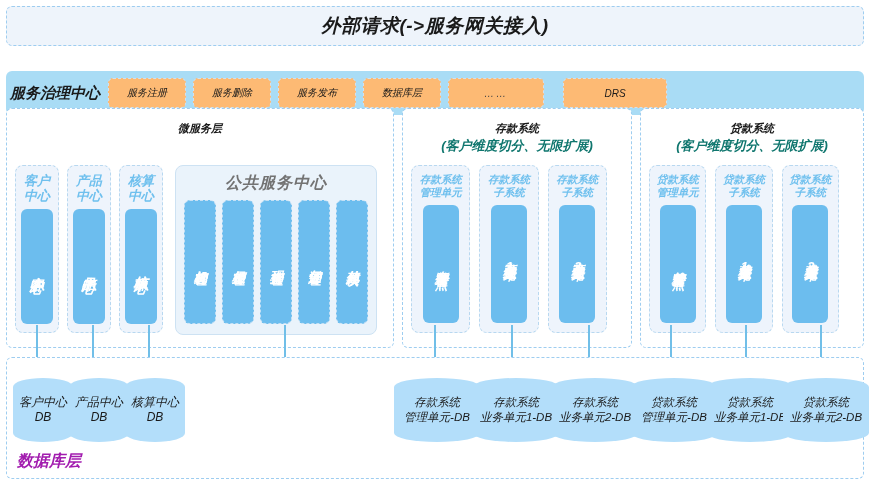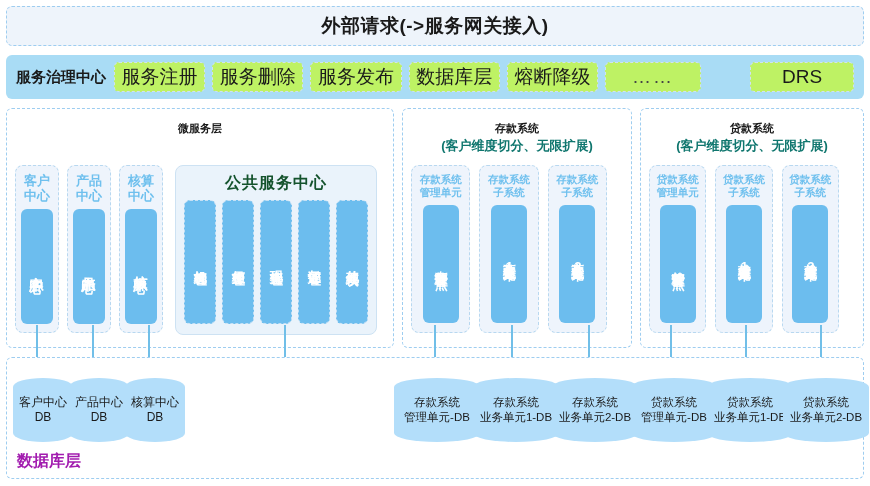--- a/index.html
+++ b/index.html
@@ -4,62 +4,62 @@
 <style>
   html,body{margin:0;padding:0;}
   body{
     width:870px;height:486px;
     background:#ffffff;
     font-family:"Liberation Sans","DejaVu Sans",sans-serif;
     color:#333;
     overflow:hidden;
     position:relative;
   }
-  .canvas{position:relative;width:830px;height:486px;}
+  .canvas{position:relative;width:830px;height:486px;font-style:italic;}
 
   
   .ext-banner{
     position:absolute;left:6px;top:6px;width:858px;height:40px;
     background:#eef4fb;
     border:1px dashed #9ecdf0;
     border-radius:6px;
     display:flex;align-items:center;justify-content:center;
     box-sizing:border-box;
   }
   .ext-banner .txt{
     font-size:19px;font-weight:bold;color:#1a1a1a;letter-spacing:.5px;
   }
 
   
   .gov-bar{
-    position:absolute;left:6px;top:55px;width:858px;height:44px;
+    position:absolute;left:6px;top:71px;width:858px;height:44px;
     background:#a9dcf5;
     border-radius:6px;
     display:flex;align-items:center;
     box-sizing:border-box;
-    padding:0 10px;
+    padding:0 4px;
   }
   .gov-title{
     font-size:15px;font-weight:bold;color:#1a1a1a;
     margin-right:8px;white-space:nowrap;
   }
   .gov-btn{
     height:30px;min-width:78px;
-    background:#bef264;
+    background:#fdba74;
     border:1px dashed #cfe2f2;
     border-radius:5px;
     display:flex;align-items:center;justify-content:center;
-    font-size:19px;color:#1a1a1a;
+    font-size:10px;color:#1a1a1a;
     margin-right:7px;
     box-sizing:border-box;
     padding:0 8px;
     white-space:nowrap;
   }
   .gov-btn.dots{min-width:96px;letter-spacing:2px;color:#444;}
-  .gov-btn.drs{min-width:104px;margin-left:42px;margin-right:0;}
+  .gov-btn.drs{min-width:104px;margin-left:12px;margin-right:0;}
 
   
   .sections{
     position:absolute;left:6px;top:108px;width:858px;height:240px;
   }
   .section{
     position:absolute;top:0;height:240px;
     background:#ffffff;
     border:1px dashed #9ecdf0;
     border-radius:6px;
@@ -119,21 +119,21 @@
     background:#eaf3fb;
     border:1px solid #cde2f3;
     border-radius:8px;
     box-sizing:border-box;
     flex:1;
     display:flex;flex-direction:column;align-items:center;
     padding:7px 8px 10px 8px;
     margin-left:4px;
   }
   .pub-head{
-    font-size:16px;font-weight:bold;color:#14532d;letter-spacing:1px;
+    font-size:16px;font-weight:bold;color:#737373;letter-spacing:1px;
     line-height:20px;
   }
   .pub-chips{display:flex;gap:6px;margin-top:7px;}
   .pub-chips .chip{
     margin-top:0;width:32px;height:124px;font-size:13px;
     border:1px dashed #c4e0f5;
   }
 
   
   #dep-units .unit,#loan-units .unit{width:64px;height:168px;}
@@ -182,21 +182,20 @@
   <div class="ext-banner">
     <span class="txt">外部请求(-&gt;服务网关接入)</span>
   </div>
 
   <div class="gov-bar">
     <span class="gov-title">服务治理中心</span>
     <div class="gov-btn">服务注册</div>
     <div class="gov-btn">服务删除</div>
     <div class="gov-btn">服务发布</div>
     <div class="gov-btn">数据库层</div>
-    <div class="gov-btn">熔断降级</div>
     <div class="gov-btn dots">……</div>
     <div class="gov-btn drs">DRS</div>
   </div>
 
   <div class="sections">
 
     <div class="section" id="sec-micro">
       <div class="sec-title">微服务层</div>
       <div class="units" id="micro-units">
 

